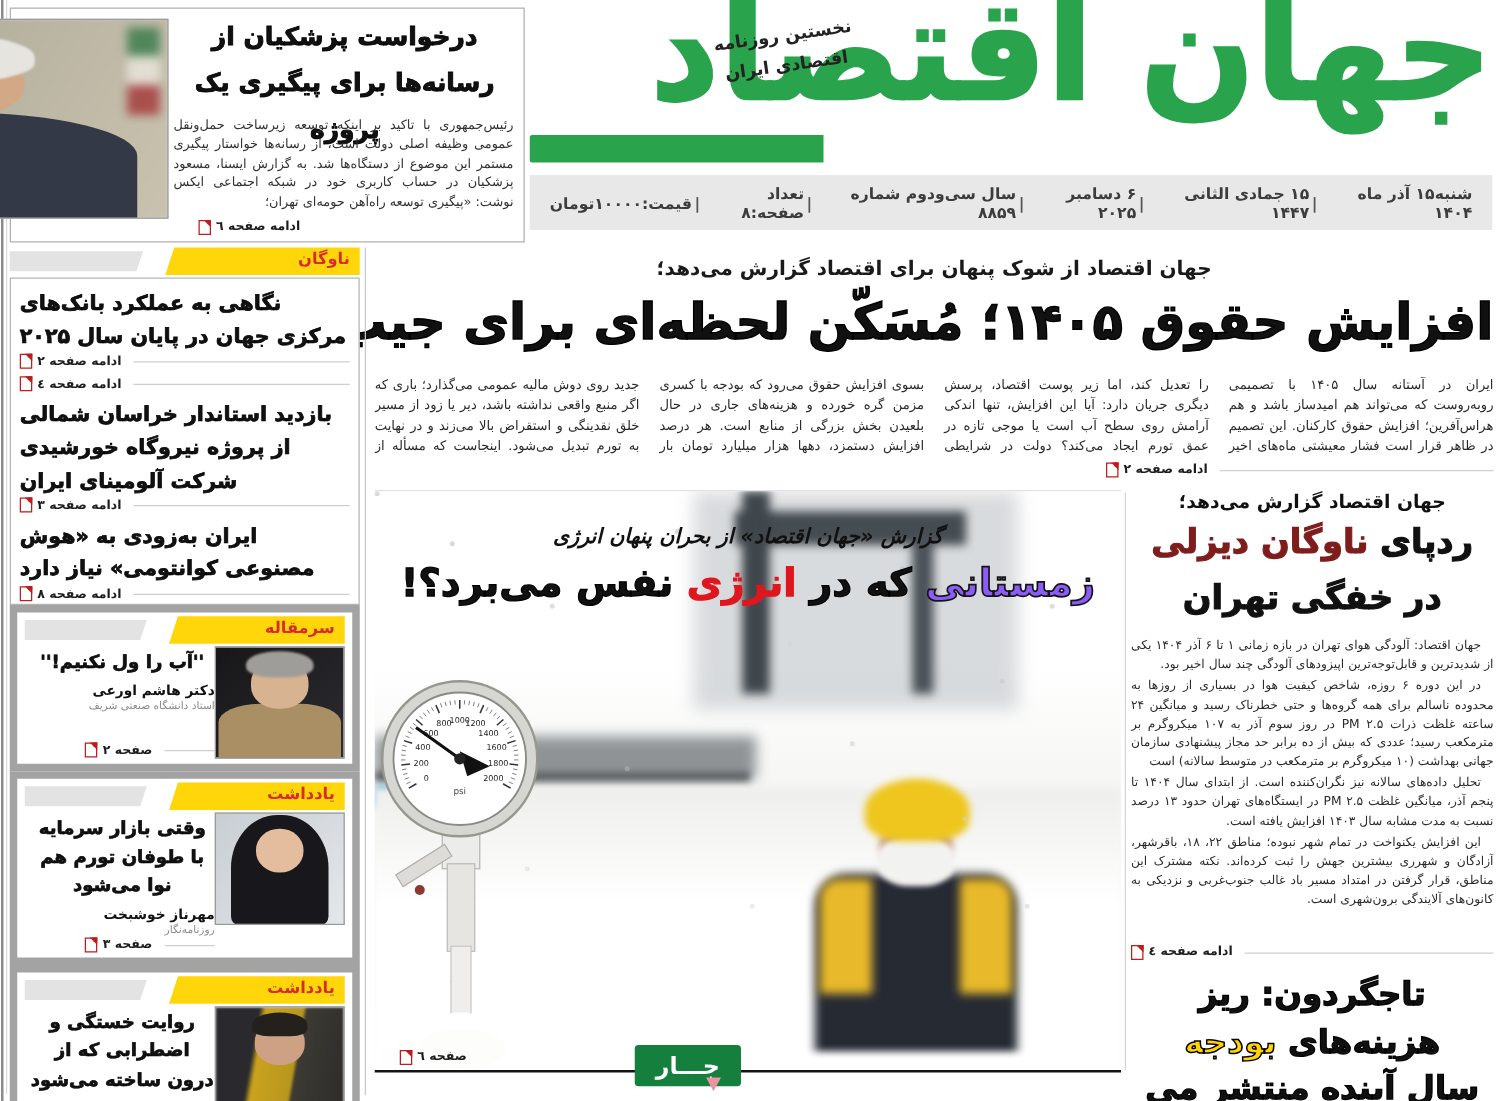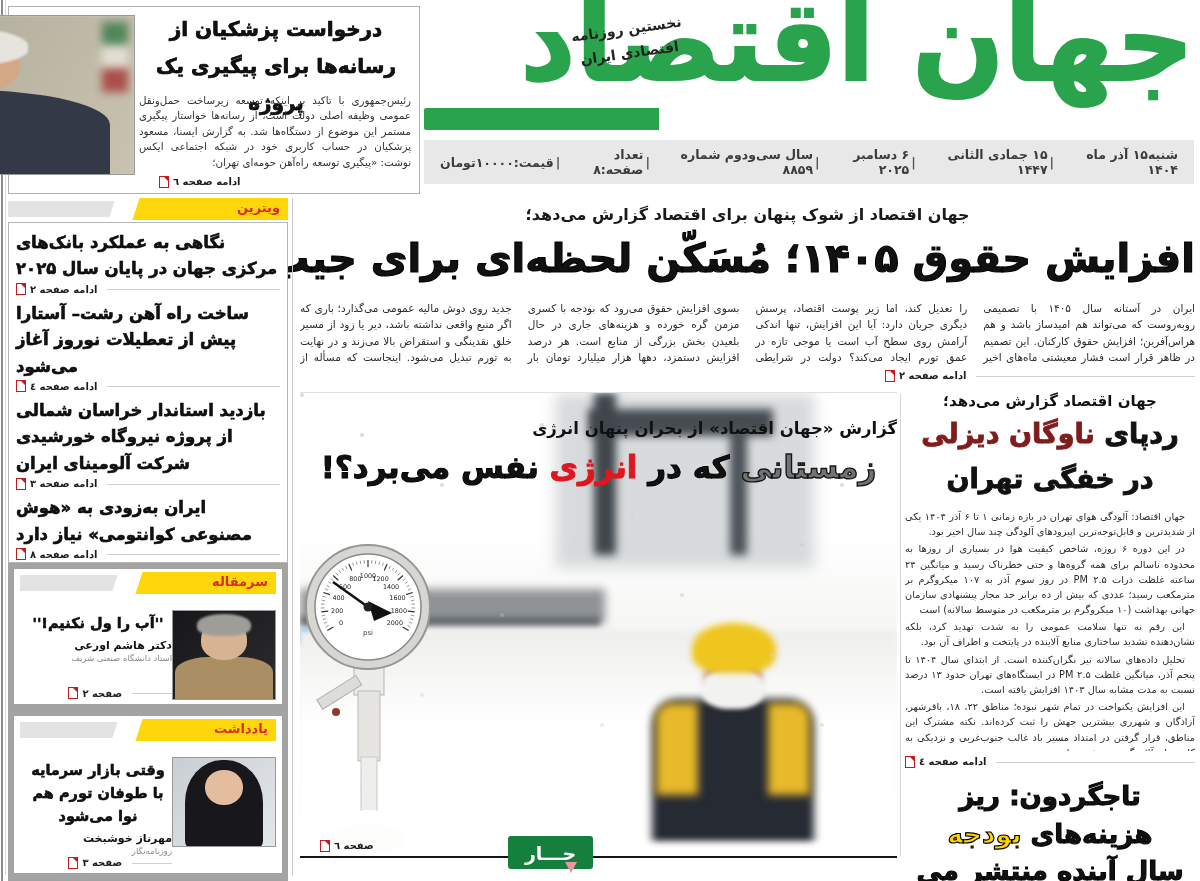--- a/index.html
+++ b/index.html
@@ -75,21 +75,21 @@
   .sidebar{left:8px;top:198px;width:280px;height:678px;display:flex;flex-direction:column;justify-content:space-between;}
   .sec-bar{position:relative;height:22px;}
   .sec-bar .bar-gray{position:absolute;left:0;top:3px;width:45%;height:16px;background:#e3e3e3;}
   .sec-bar .bar-yellow{position:absolute;right:0;top:0;width:60%;height:22px;background:#ffd60a;}
   .sec-bar .bar-notch{position:absolute;left:37%;top:-1px;width:24px;height:24px;background:#fff;transform:skewX(-18deg);}
   .sec-bar .lbl{position:absolute;right:8px;top:2px;font-size:13px;font-weight:bold;color:#d92b2b;}
   .vit-box{border:1px solid #b5b5b5;background:#fff;padding:2px 7px 1px;margin-top:2px;}
   .vit-item{padding-top:5px;}
   .vit-title{font-size:16.5px;font-weight:bold;text-align:left;line-height:1.6;-webkit-text-stroke:.55px #000;}
   .person-box{border:6px solid #a3a3a3;background:#fff;padding:3px 6px 4px;}
-  .person-row{display:flex;margin-top:16px;}
+  .person-row{display:flex;margin-top:2px;}
   .person-row .portrait{width:102px;height:88px;border:1px solid #999;flex:0 0 auto;}
   .person-info{flex:1;padding:2px 0 0 4px;display:flex;flex-direction:column;}
   .person-title{font-size:14.5px;font-weight:bold;text-align:center;line-height:1.6;-webkit-text-stroke:.5px #000;}
   .person-author{font-size:11px;font-weight:bold;margin-top:4px;}
   .person-role{font-size:8.5px;color:#8a8a8a;margin-top:1px;}
   .person-more{margin-top:auto;width:70%;}
 
   
   .vdiv-sidebar{left:292px;top:198px;width:1px;height:678px;background:#c9c9c9;}
   .vdiv-photo{left:900px;top:394px;width:1px;height:462px;background:#d5d5d5;}
@@ -112,24 +112,24 @@
   .wk-torso{position:absolute;left:352px;top:306px;width:162px;height:158px;border-radius:26px 26px 0 0;background:#262a33;filter:blur(4px);}
   .wk-yel1{position:absolute;left:356px;top:310px;width:42px;height:92px;border-radius:16px 4px 0 0;background:#e8b92a;filter:blur(4px);}
   .wk-yel2{position:absolute;left:468px;top:310px;width:42px;height:92px;border-radius:4px 16px 0 0;background:#e8b92a;filter:blur(4px);}
   .wk-snowline{position:absolute;left:330px;top:448px;width:220px;height:22px;background:#fff;filter:blur(3px);}
   .snowdots{position:absolute;left:0;top:0;width:4px;height:4px;border-radius:50%;background:rgba(190,190,190,.55);
     box-shadow:60px 40px 0 rgba(180,180,180,.5),140px 90px 0 rgba(200,200,200,.6),240px 30px 0 rgba(185,185,185,.5),
     330px 120px 0 rgba(210,210,210,.6),420px 60px 0 rgba(185,185,185,.5),500px 150px 0 rgba(200,200,200,.55),
     90px 180px 0 rgba(205,205,205,.5),200px 220px 0 rgba(190,190,190,.45),380px 200px 0 rgba(200,200,200,.5),
     540px 90px 0 rgba(190,190,190,.5),470px 260px 0 rgba(210,210,210,.5),120px 300px 0 rgba(215,215,215,.5),
     300px 330px 0 rgba(210,210,210,.45),520px 330px 0 rgba(205,205,205,.5),60px 390px 0 rgba(220,220,220,.5);}
-  .ph-kicker{position:absolute;left:0;top:26px;width:100%;text-align:right;font-size:16.5px;font-weight:bold;z-index:5;}
+  .ph-kicker{position:absolute;left:0;top:26px;width:100%;text-align:center;font-size:16.5px;font-weight:bold;z-index:5;font-style:italic;}
   .ph-head{position:absolute;left:0;top:48px;width:100%;text-align:center;font-size:31px;font-weight:bold;
            white-space:nowrap;z-index:5;line-height:1.7;}
-  .ph-head .w-outline{color:#737373;-webkit-text-stroke:1.4px #151515;}
+  .ph-head .w-outline{color:#8b5cf6;-webkit-text-stroke:1.4px #151515;}
   .ph-head .blk{-webkit-text-stroke:1px #000;}
   .ph-head .red{color:#e0161e;-webkit-text-stroke:1px #e0161e;}
   .ph-more{position:absolute;left:5px;bottom:4px;z-index:6;width:60px;margin-left:15px;}
   .gauge{position:absolute;left:2px;top:146px;width:138px;height:320px;z-index:4;}
 
   
   .jaar{left:508px;top:836px;width:85px;height:33px;background:#15803d;border-radius:3px;z-index:9;
         display:flex;align-items:center;justify-content:center;color:#fff;font-size:19px;font-weight:bold;}
   .jaar::after{content:"";position:absolute;right:16px;bottom:-10px;border:6px solid transparent;border-top:11px solid #ee93a0;}
 
@@ -203,33 +203,32 @@
   <div class="abs vdiv-sidebar"></div>
   <div class="abs vdiv-photo"></div>
 
   <div class="abs sidebar">
 
     <div>
       <div class="sec-bar">
         <div class="bar-gray"></div>
         <div class="bar-yellow"></div>
         <div class="bar-notch"></div>
-        <span class="lbl">ویترین</span>
+        <span class="lbl">ناوگان</span>
       </div>
       <div class="vit-box">
         <div class="vit-item">
           <div class="vit-title">نگاهی به عملکرد بانک‌های مرکزی جهان در پایان سال ۲۰۲۵</div>
           <div class="marker">
               <span class="pgicon"></span>
               <span class="txt">ادامه صفحه ۲</span>
               <span class="line"></span>
             </div>
         </div>
         <div class="vit-item">
-          <div class="vit-title">ساخت راه آهن رشت– آستارا پیش از تعطیلات نوروز آغاز می‌شود</div>
           <div class="marker">
               <span class="pgicon"></span>
               <span class="txt">ادامه صفحه ٤</span>
               <span class="line"></span>
             </div>
         </div>
         <div class="vit-item">
           <div class="vit-title">بازدید استاندار خراسان شمالی از پروژه نیروگاه خورشیدی شرکت آلومینای ایران</div>
           <div class="marker">
               <span class="pgicon"></span>
@@ -437,21 +436,20 @@
 
   <div class="abs rcol">
     <div class="r-kicker">جهان اقتصاد گزارش می‌دهد؛</div>
     <div class="r-head">
       <span>ردپای </span><span class="blue">ناوگان دیزلی</span><br>
       <span>در خفگی تهران</span>
     </div>
     <div class="r-body">
       <p>جهان اقتصاد: آلودگی هوای تهران در بازه زمانی ۱ تا ۶ آذر ۱۴۰۴ یکی از شدیدترین و قابل‌توجه‌ترین اپیزودهای آلودگی چند سال اخیر بود.</p>
       <p>در این دوره ۶ روزه، شاخص کیفیت هوا در بسیاری از روزها به محدوده ناسالم برای همه گروه‌ها و حتی خطرناک رسید و میانگین ۲۴ ساعته غلظت ذرات PM ۲.۵ در روز سوم آذر به ۱۰۷ میکروگرم بر مترمکعب رسید؛ عددی که بیش از ده برابر حد مجاز پیشنهادی سازمان جهانی بهداشت (۱۰ میکروگرم بر مترمکعب در متوسط سالانه) است</p>
-      <p>این رقم نه تنها سلامت عمومی را به شدت تهدید کرد، بلکه نشان‌دهنده تشدید ساختاری منابع آلاینده در پایتخت و اطراف آن بود.</p>
       <p>تحلیل داده‌های سالانه نیز نگران‌کننده است. از ابتدای سال ۱۴۰۴ تا پنجم آذر، میانگین غلظت PM ۲.۵ در ایستگاه‌های تهران حدود ۱۳ درصد نسبت به مدت مشابه سال ۱۴۰۳ افزایش یافته است.</p>
       <p>این افزایش یکنواخت در تمام شهر نبوده؛ مناطق ۲۲، ۱۸، باقرشهر، آزادگان و شهرری بیشترین جهش را ثبت کرده‌اند. نکته مشترک این مناطق، قرار گرفتن در امتداد مسیر باد غالب جنوب‌غربی و نزدیکی به کانون‌های آلایندگی برون‌شهری است.</p>
     </div>
     <div class="r-more marker">
       <span class="pgicon"></span>
       <span class="txt">ادامه صفحه ٤</span>
       <span class="line"></span>
     </div>
     <div class="budget-head">
       <span>تاجگردون: ریز هزینه‌های </span><span class="yel">بودجه</span><br>

